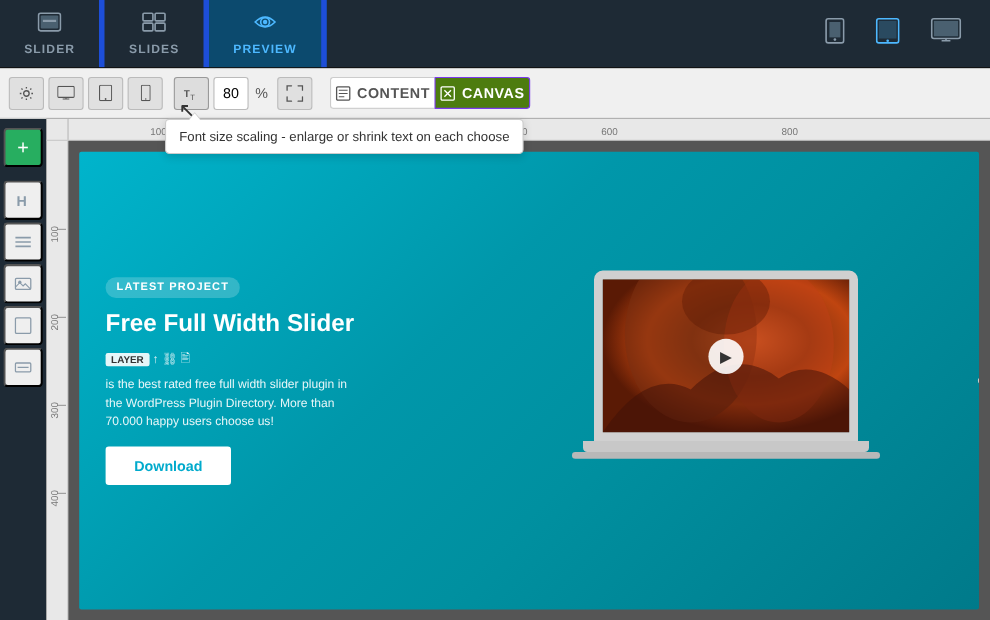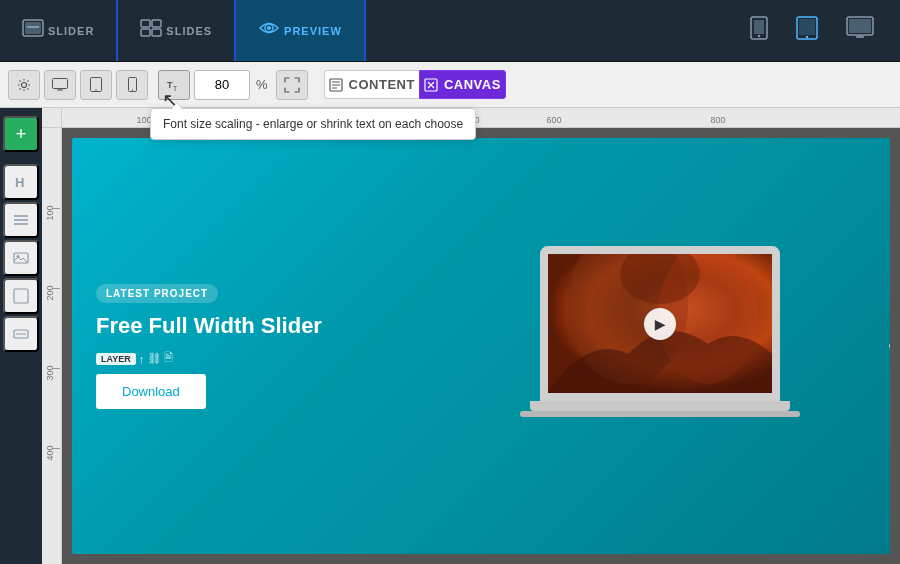--- a/index.html
+++ b/index.html
@@ -8,30 +8,30 @@
     
     .top-toolbar {
       display: flex;
       align-items: stretch;
       background: #1e2a35;
       height: 62px;
       border-bottom: 1px solid #111;
     }
     .toolbar-tab {
       display: flex;
-      flex-direction: row;
+      flex-direction: column;
       align-items: center;
       justify-content: center;
       padding: 0 22px;
       color: #8a9baa;
       font-size: 11px;
       font-weight: bold;
       letter-spacing: 1px;
       cursor: pointer;
-      border-right: 2px solid #1d4ed8;
+      border-right: 5px solid #1d4ed8;
       gap: 4px;
       min-width: 70px;
     }
     .toolbar-tab.active { color: #fff; background: #0c4a6e; }
     .toolbar-tab .tab-icon { font-size: 20px; }
     .toolbar-right {
       display: flex;
       align-items: center;
       margin-left: auto;
       padding: 0 20px;
@@ -65,21 +65,21 @@
       color: #555;
       font-size: 14px;
       display: flex;
       align-items: center;
       justify-content: center;
       min-width: 32px;
       height: 30px;
     }
     .tool-btn.active { background: #d0d0d0; border-color: #999; }
     .font-size-input {
-      width: 56px;
+      width: 32px;
       height: 30px;
       border: 1px solid #bbb;
       border-radius: 3px;
       text-align: center;
       font-size: 13px;
       background: #fff;
     }
     .percent-label {
       color: #555;
       font-size: 13px;
@@ -101,21 +101,21 @@
     .tab-btn.content {
       background: #fff;
       color: #555;
       border-radius: 3px 0 0 3px;
       border-right: none;
       display: flex;
       align-items: center;
       gap: 6px;
     }
     .tab-btn.canvas {
-      background: #6d28d9;
+      background: #4d7c0f;
       color: #fff;
       border-radius: 0 3px 3px 0;
       border-color: #7c3aed;
       display: flex;
       align-items: center;
       gap: 6px;
     }
 
     
     .tooltip {
@@ -309,21 +309,21 @@
       line-height: 1.5;
       margin-bottom: 14px;
       max-width: 220px;
     }
     .download-btn {
       background: #fff;
       color: #00aacc;
       border: 2px solid #fff;
       padding: 8px 24px;
       font-size: 13px;
-      font-weight: normal;
+      font-weight: bold;
       border-radius: 3px;
       cursor: pointer;
     }
 
     
     .laptop-mockup {
       width: 280px;
       height: 200px;
       position: relative;
     }
@@ -586,20 +586,23 @@
         <div class="slide-inner">
           <div class="slide-text-col">
             <div class="badge">LATEST PROJECT</div>
             <div class="slide-title">Free Full Width Slider</div>
             <div class="layer-bar">
               <span class="layer-badge">LAYER</span>
               <span class="layer-icon">↑</span>
               <span class="layer-icon">⛓</span>
               <span class="layer-icon">🖹</span>
             </div>
+            <div class="slide-body">
+              <span>is the best rated free full width slider plugin in the WordPress Plugin Directory. More than 70.000 happy users choose us!</span>
+            </div>
             
             <div class="dot-indicator" style="right: -5px; top: 50%; transform: translateY(-50%);"></div>
             <button class="download-btn">Download</button>
           </div>
           <div class="slide-image-col">
 
             <div class="laptop-mockup">
               <div class="laptop-screen">
                 <div class="laptop-screen-content">
                   

